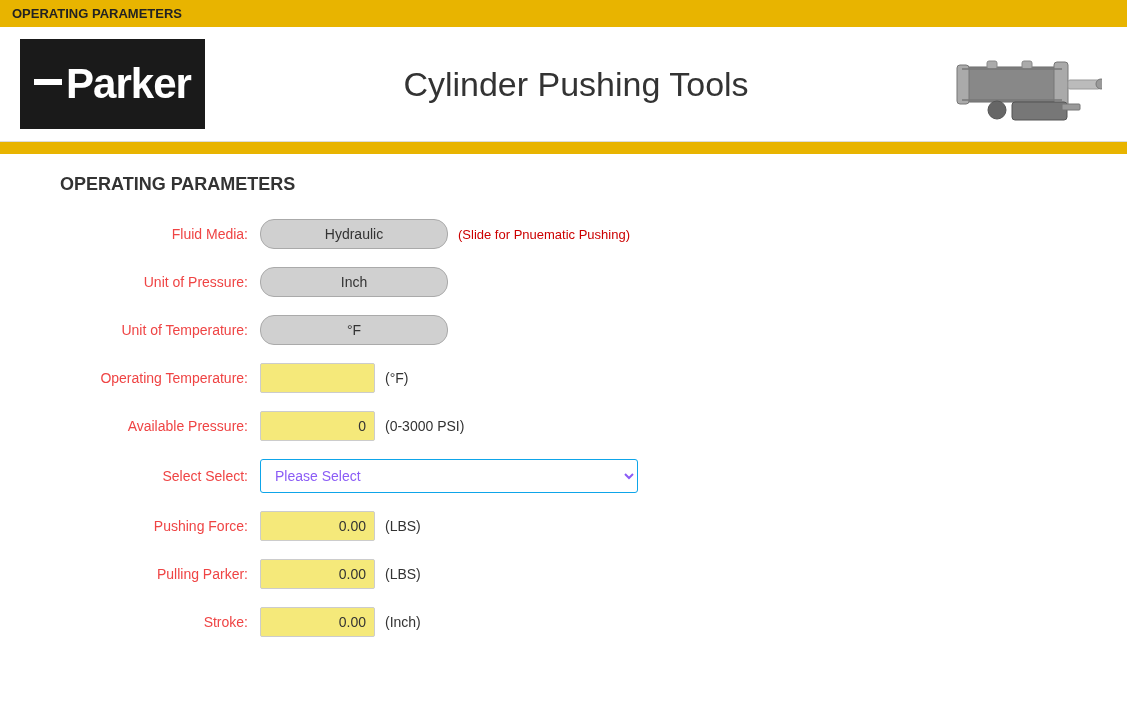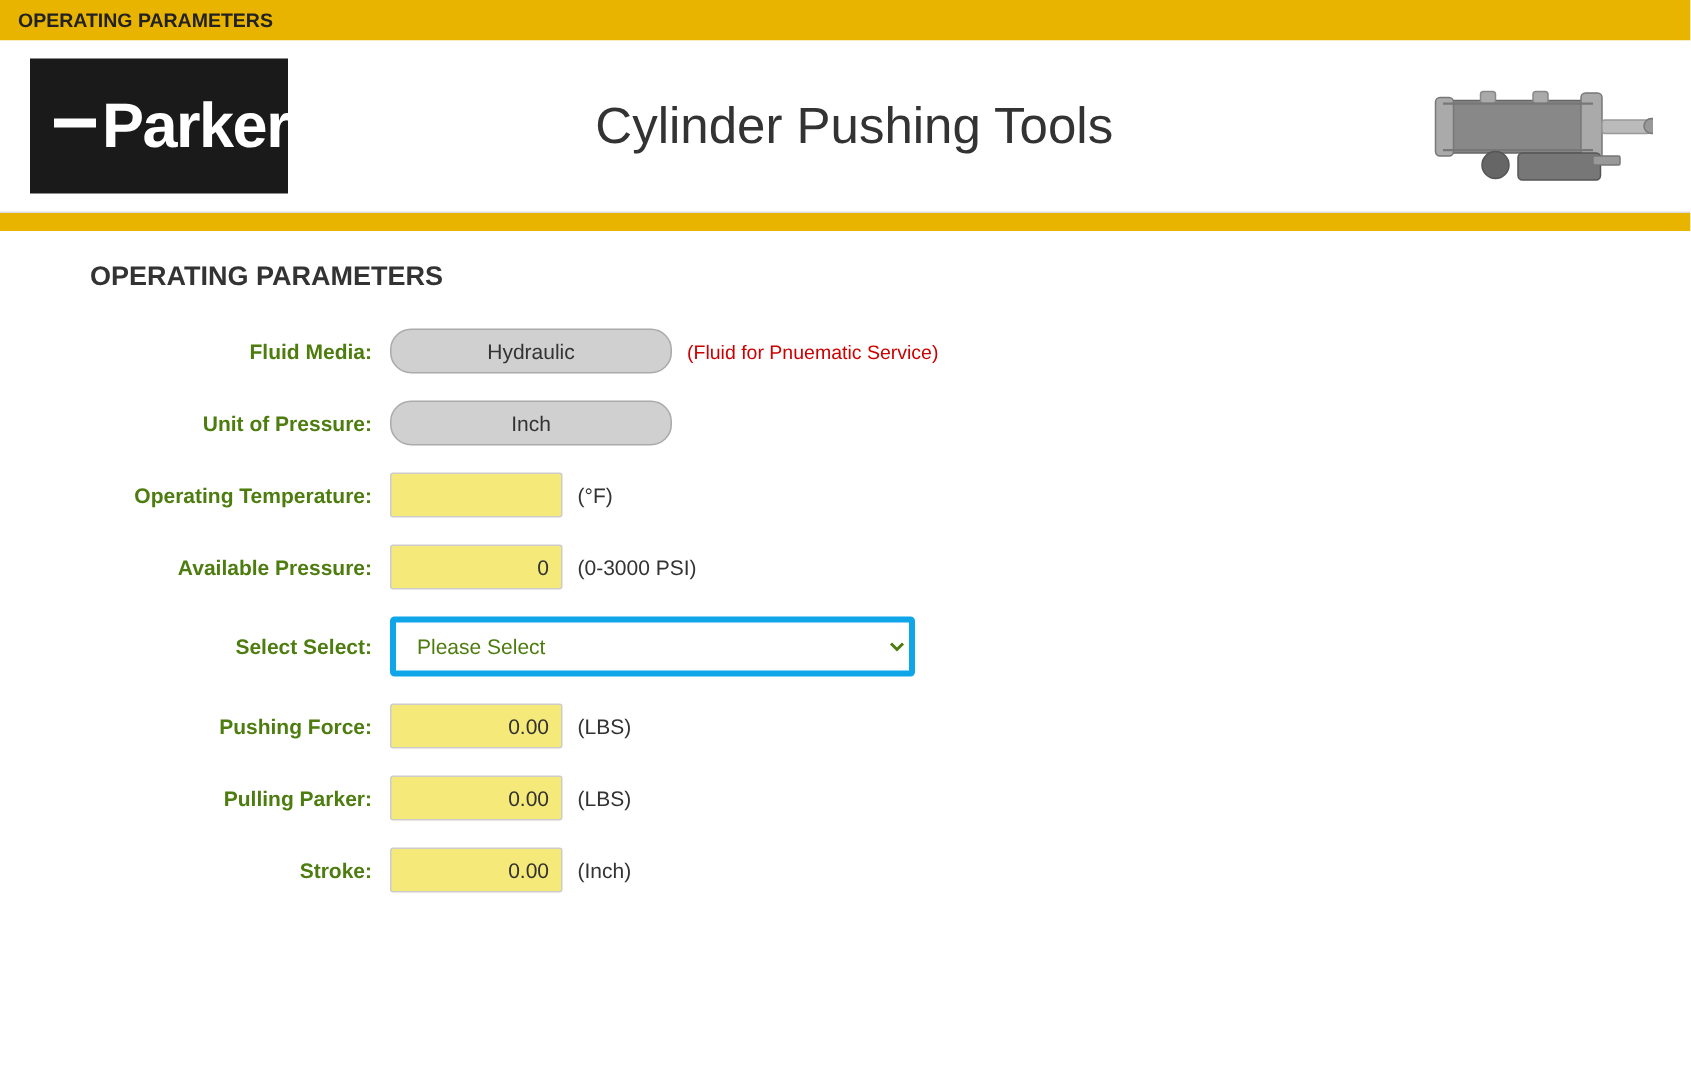--- a/index.html
+++ b/index.html
@@ -22,22 +22,22 @@
       padding: 12px 20px;
       background: #fff;
       border-bottom: 1px solid #ddd;
     }
 
     #logo-box {
       background: #1a1a1a;
       padding: 10px 16px;
       display: flex;
       align-items: center;
-      justify-content: flex-start;
-      width: 172px;
+      justify-content: center;
+      width: 185px;
       height: 90px;
     }
 
     #logo-text {
       color: #fff;
       font-size: 42px;
       font-weight: bold;
       letter-spacing: -1px;
       display: flex;
       align-items: center;
@@ -100,22 +100,22 @@
       display: flex;
       align-items: center;
       margin-bottom: 18px;
     }
 
     .form-label {
       width: 200px;
       text-align: right;
       padding-right: 12px;
       font-size: 14px;
-      color: #4d7c0f;
-      font-weight: bold;
+      color: #ef4444;
+      font-weight: normal;
     }
 
     .toggle-btn {
       background: #d0d0d0;
       border: 1px solid #aaa;
       padding: 6px 0;
       width: 188px;
       text-align: center;
       font-size: 14px;
       color: #333;
@@ -151,25 +151,25 @@
     }
 
     .unit-label {
       margin-left: 10px;
       font-size: 14px;
       color: #333;
     }
 
     select.mount-select {
       background: #fff;
-      border: 4px solid #0ea5e9;
+      border: 1px solid #0ea5e9;
       padding: 7px 10px;
-      width: 350px;
-      font-size: 14px;
-      color: #4d7c0f;
+      width: 378px;
+      font-size: 14px;
+      color: #8b5cf6;
       border-radius: 3px;
       cursor: pointer;
     }
   </style>
 </head>
 <body>
 
 <div id="title-bar">
   <span>OPERATING PARAMETERS</span>
 </div>
@@ -216,28 +216,32 @@
 
 <div id="gold-bar"></div>
 
 <div id="main">
 
   <div id="section-title">OPERATING PARAMETERS</div>
 
   <div class="form-row">
     <div class="form-label">Fluid Media:</div>
     <button class="toggle-btn">Hydraulic</button>
-    <span class="slide-hint">(Fluid for Pnuematic Service)</span>
+    <span class="slide-hint">(Slide for Pnuematic Pushing)</span>
   </div>
 
   <div class="form-row">
     <div class="form-label">Unit of Pressure:</div>
     <button class="toggle-btn">Inch</button>
   </div>
 
+  <div class="form-row">
+    <div class="form-label">Unit of Temperature:</div>
+    <button class="toggle-btn">°F</button>
+  </div>
 
   <div class="form-row">
     <div class="form-label">Operating Temperature:</div>
     <input type="text" class="text-input-empty" value="" style="">
     <span class="unit-label">(°F)</span>
   </div>
 
   <div class="form-row">
     <div class="form-label">Available Pressure:</div>
     <input type="text" class="text-input" value="0" style="">

